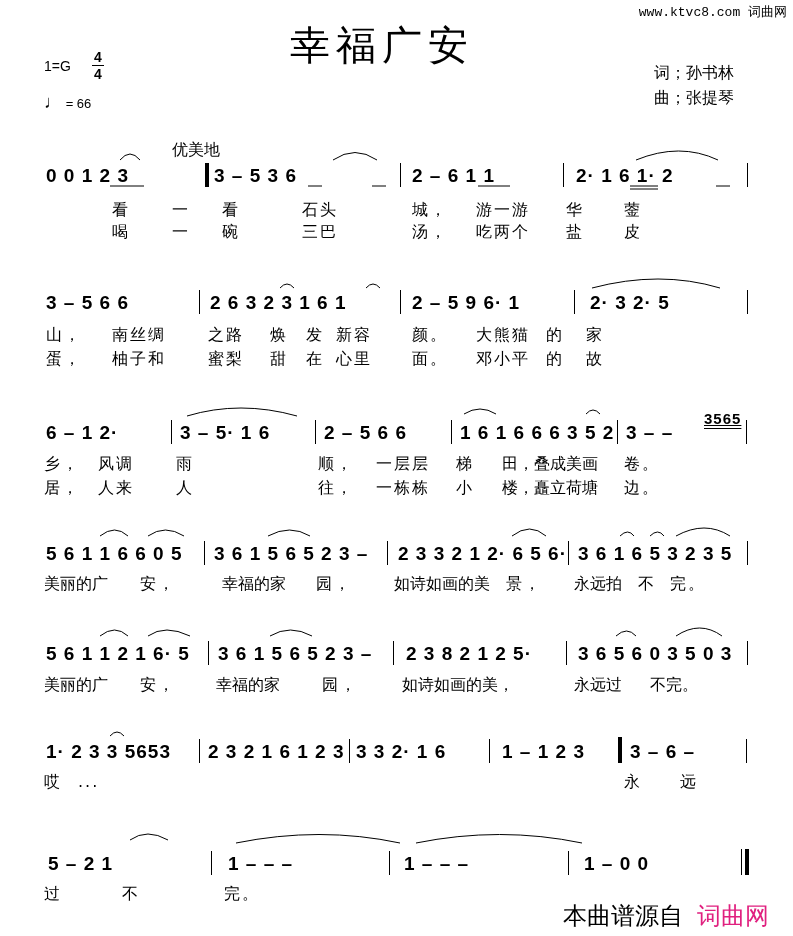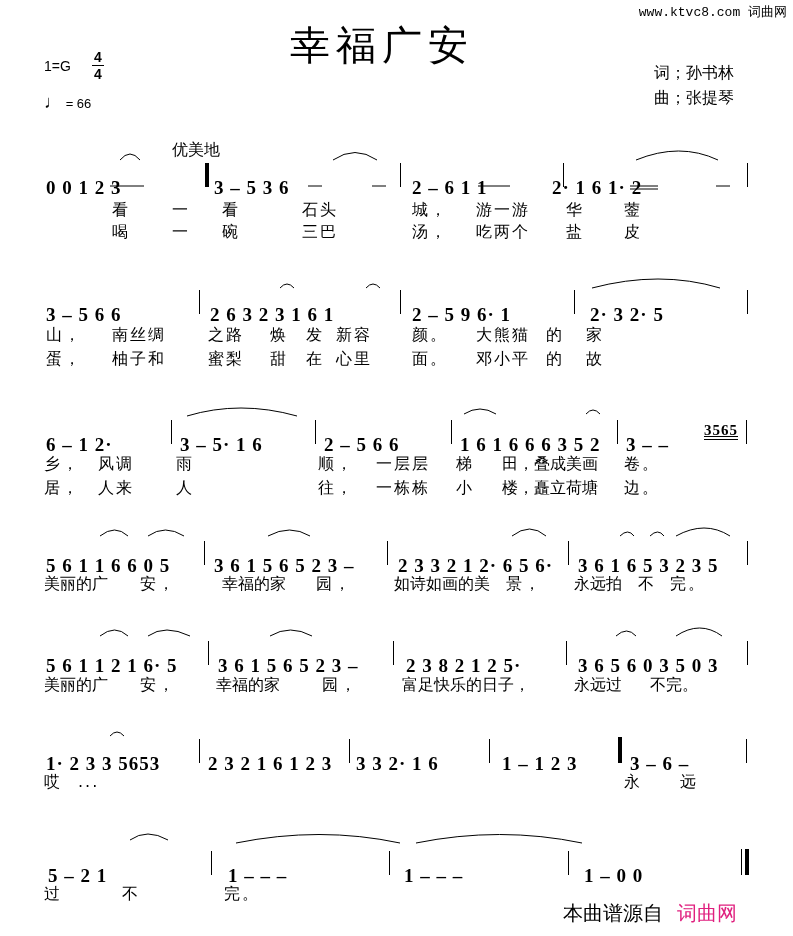--- a/index.html
+++ b/index.html
@@ -6,25 +6,25 @@
     body { width: 793px; height: 936px; position: relative; overflow: hidden;
            font-family: "DejaVu Sans", sans-serif; color: #000; }
     .abs { position: absolute; white-space: nowrap; }
     .title { left: 290px; top: 18px; font-family: Liberation Mono, monospace; font-size: 40px; letter-spacing: 6px; }
     .site { right: 6px; top: 3px; font-family: "Liberation Mono", monospace; font-size: 13px; }
     .key { left: 44px; top: 58px; font-family: "Liberation Sans", sans-serif; font-size: 14px; }
     .timesig { left: 92px; top: 50px; font-family: "Liberation Sans", sans-serif; font-weight: bold; font-size: 14px; line-height: 14px; text-align: center; }
     .tempo { left: 44px; top: 92px; font-family: "Liberation Sans", sans-serif; font-size: 13px; }
     .credits { left: 654px; top: 60px; font-size: 16px; line-height: 25px; }
     .expr { left: 172px; top: 140px; font-size: 16px; }
-    .notes { font-family: Liberation Serif, serif; font-weight: bold; font-size: 19px; letter-spacing: 1px; margin-top: 12px; }
+    .notes { font-family: Liberation Sans, sans-serif; font-weight: bold; font-size: 19px; letter-spacing: 1px; }
     .lyr { font-size: 16px; letter-spacing: 2px; }
     .bar { position: absolute; width: 1px; background: #000; }
     .dbar { position: absolute; width: 4px; background: #000; }
-    .footer { left: 563px; top: 900px; font-size: 20px; }
+    .footer { left: 563px; top: 900px; font-size: 24px; }
     .footer .brand { color: #e0207f; margin-left: 14px; }
     svg.arcs { position: absolute; left: 0; top: 0; }
   </style>
 </head>
 <body>
 
 <div class="abs title">幸福广安</div>
 <div class="abs site">www.ktvc8.com 词曲网</div>
 <div class="abs key">1=G</div>
 <div class="abs timesig">
@@ -42,21 +42,21 @@
 </div>
 <div class="abs expr">优美地</div>
 
 <div>
   <div class="abs notes" style="left:46px;top:165px;">0   0   1 2   3</div>
   <div class="dbar" style="left:205px;top:163px;height:24px;"></div>
   <div class="abs notes" style="left:214px;top:165px;">3    –   5 3   6</div>
   <div class="bar" style="left:400px;top:163px;height:24px;"></div>
   <div class="abs notes" style="left:412px;top:165px;">2   –   6 1 1</div>
   <div class="bar" style="left:563px;top:163px;height:24px;"></div>
-  <div class="abs notes" style="left:552px;top:165px;">2·   1 6 1·   2</div>
+  <div class="abs notes" style="left:576px;top:165px;">2·   1 6 1·   2</div>
   <div class="bar" style="left:747px;top:163px;height:24px;"></div>
 
   <div class="abs lyr" style="left:112px;top:200px;">看</div>
   <div class="abs lyr" style="left:172px;top:200px;">一</div>
   <div class="abs lyr" style="left:222px;top:200px;">看</div>
   <div class="abs lyr" style="left:302px;top:200px;">石头</div>
   <div class="abs lyr" style="left:412px;top:200px;">城，</div>
   <div class="abs lyr" style="left:476px;top:200px;">游一游</div>
   <div class="abs lyr" style="left:566px;top:200px;">华</div>
   <div class="abs lyr" style="left:624px;top:200px;">蓥</div>
@@ -164,21 +164,21 @@
   <div class="bar" style="left:393px;top:641px;height:24px;"></div>
   <div class="abs notes" style="left:406px;top:643px;">2 3 8 2 1 2 5·</div>
   <div class="bar" style="left:566px;top:641px;height:24px;"></div>
   <div class="abs notes" style="left:578px;top:643px;">3 6 5 6 0 3 5   0 3</div>
   <div class="bar" style="left:747px;top:641px;height:24px;"></div>
 
   <div class="abs lyr" style="left:44px;top:675px;letter-spacing:0;">美丽的广</div>
   <div class="abs lyr" style="left:140px;top:675px;">安，</div>
   <div class="abs lyr" style="left:216px;top:675px;letter-spacing:0;">幸福的家</div>
   <div class="abs lyr" style="left:322px;top:675px;">园，</div>
-  <div class="abs lyr" style="left:402px;top:675px;letter-spacing:0;">富足快乐的日子，</div>
+  <div class="abs lyr" style="left:402px;top:675px;letter-spacing:0;">如诗如画的美，</div>
   <div class="abs lyr" style="left:574px;top:675px;letter-spacing:0;">永远过</div>
   <div class="abs lyr" style="left:650px;top:675px;letter-spacing:0;">不完。</div>
 </div>
 
 <div>
   <div class="abs notes" style="left:46px;top:741px;">1·   2 3 3   5653</div>
   <div class="bar" style="left:199px;top:739px;height:24px;"></div>
   <div class="abs notes" style="left:208px;top:741px;">2 3 2 1 6 1   2 3</div>
   <div class="bar" style="left:349px;top:739px;height:24px;"></div>
   <div class="abs notes" style="left:356px;top:741px;">3   3   2·   1 6</div>

